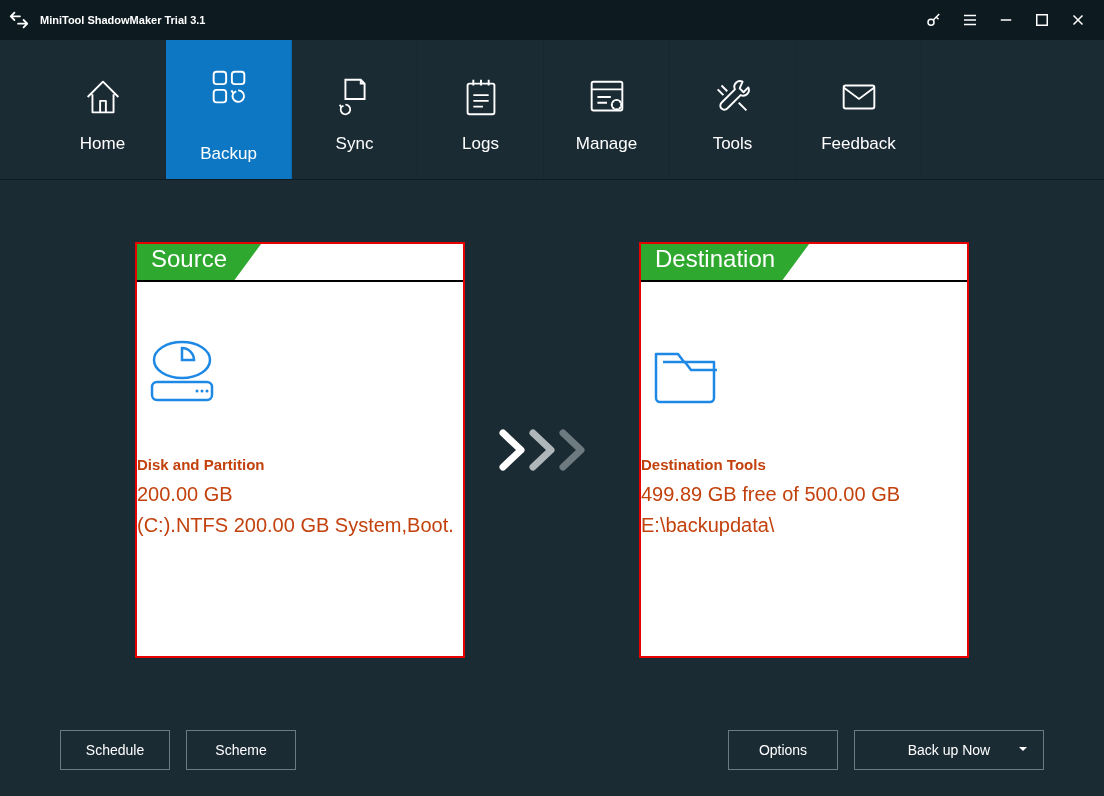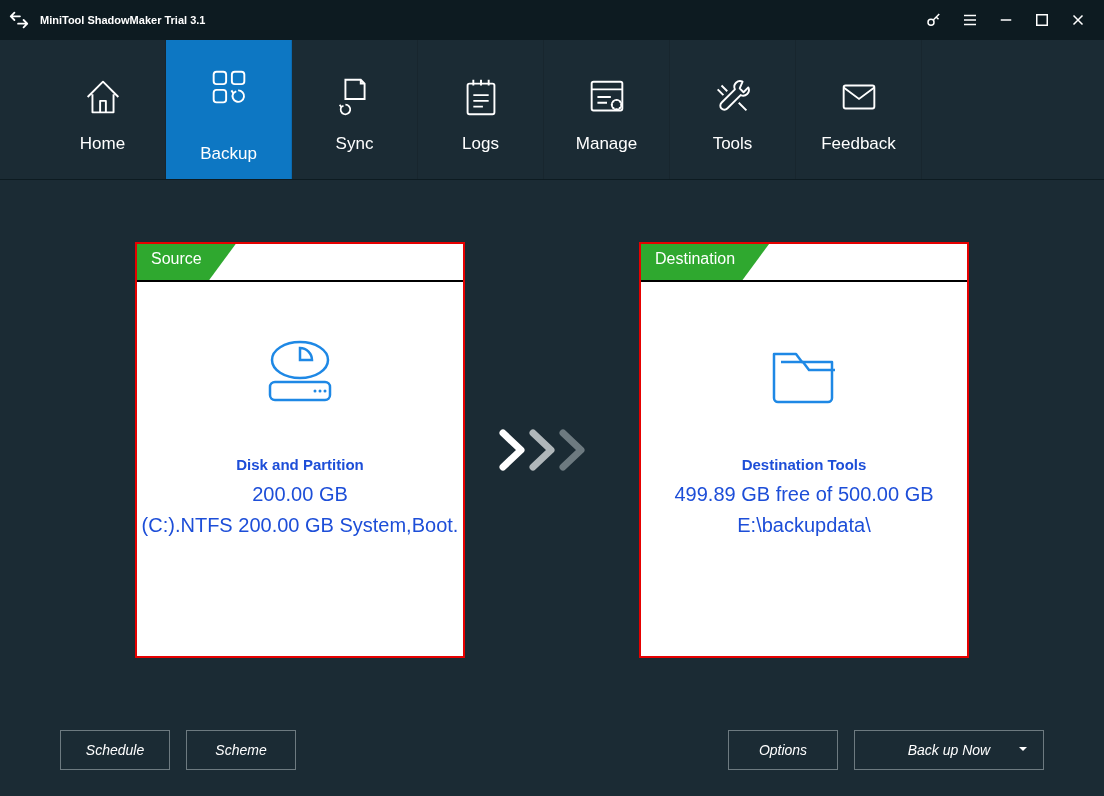--- a/index.html
+++ b/index.html
@@ -91,32 +91,32 @@
       position: relative;
       overflow: hidden;
     }
     .card-header-tab {
       position: absolute;
       left: 0;
       top: 0;
       height: 38px;
       background: #2fa82f;
       color: #fff;
-      font-size: 16px;
+      font-size: 24px;
       padding: 0 34px 8px 14px;
       display: flex;
       align-items: center;
       clip-path: polygon(0 0, 100% 0, calc(100% - 28px) 100%, 0 100%);
     }
     .card-body {
       height: calc(100% - 38px);
       display: flex;
       flex-direction: column;
-      align-items: center;
-      color: #1d4ed8;
+      align-items: flex-start;
+      color: #c2410c;
       padding-top: 50px;
     }
     .card-icon { margin-bottom: 40px; }
     .card-title { font-weight: bold; font-size: 15px; margin-bottom: 10px; }
     .card-line { font-size: 20px; margin-bottom: 8px; text-align: center; }
     .arrows {
       display: flex;
       align-items: center;
       gap: -4px;
     }
@@ -133,21 +133,20 @@
       min-width: 110px;
       background: transparent;
       border: 1px solid #6d7a80;
       color: #fff;
       font-size: 14px;
       cursor: pointer;
       display: flex;
       align-items: center;
       justify-content: center;
       padding: 0 16px;
-      font-style: italic;
     }
     .btn-primary {
       min-width: 190px;
       position: relative;
       justify-content: center;
     }
     .btn-primary .chev {
       position: absolute;
       right: 14px;
     }

